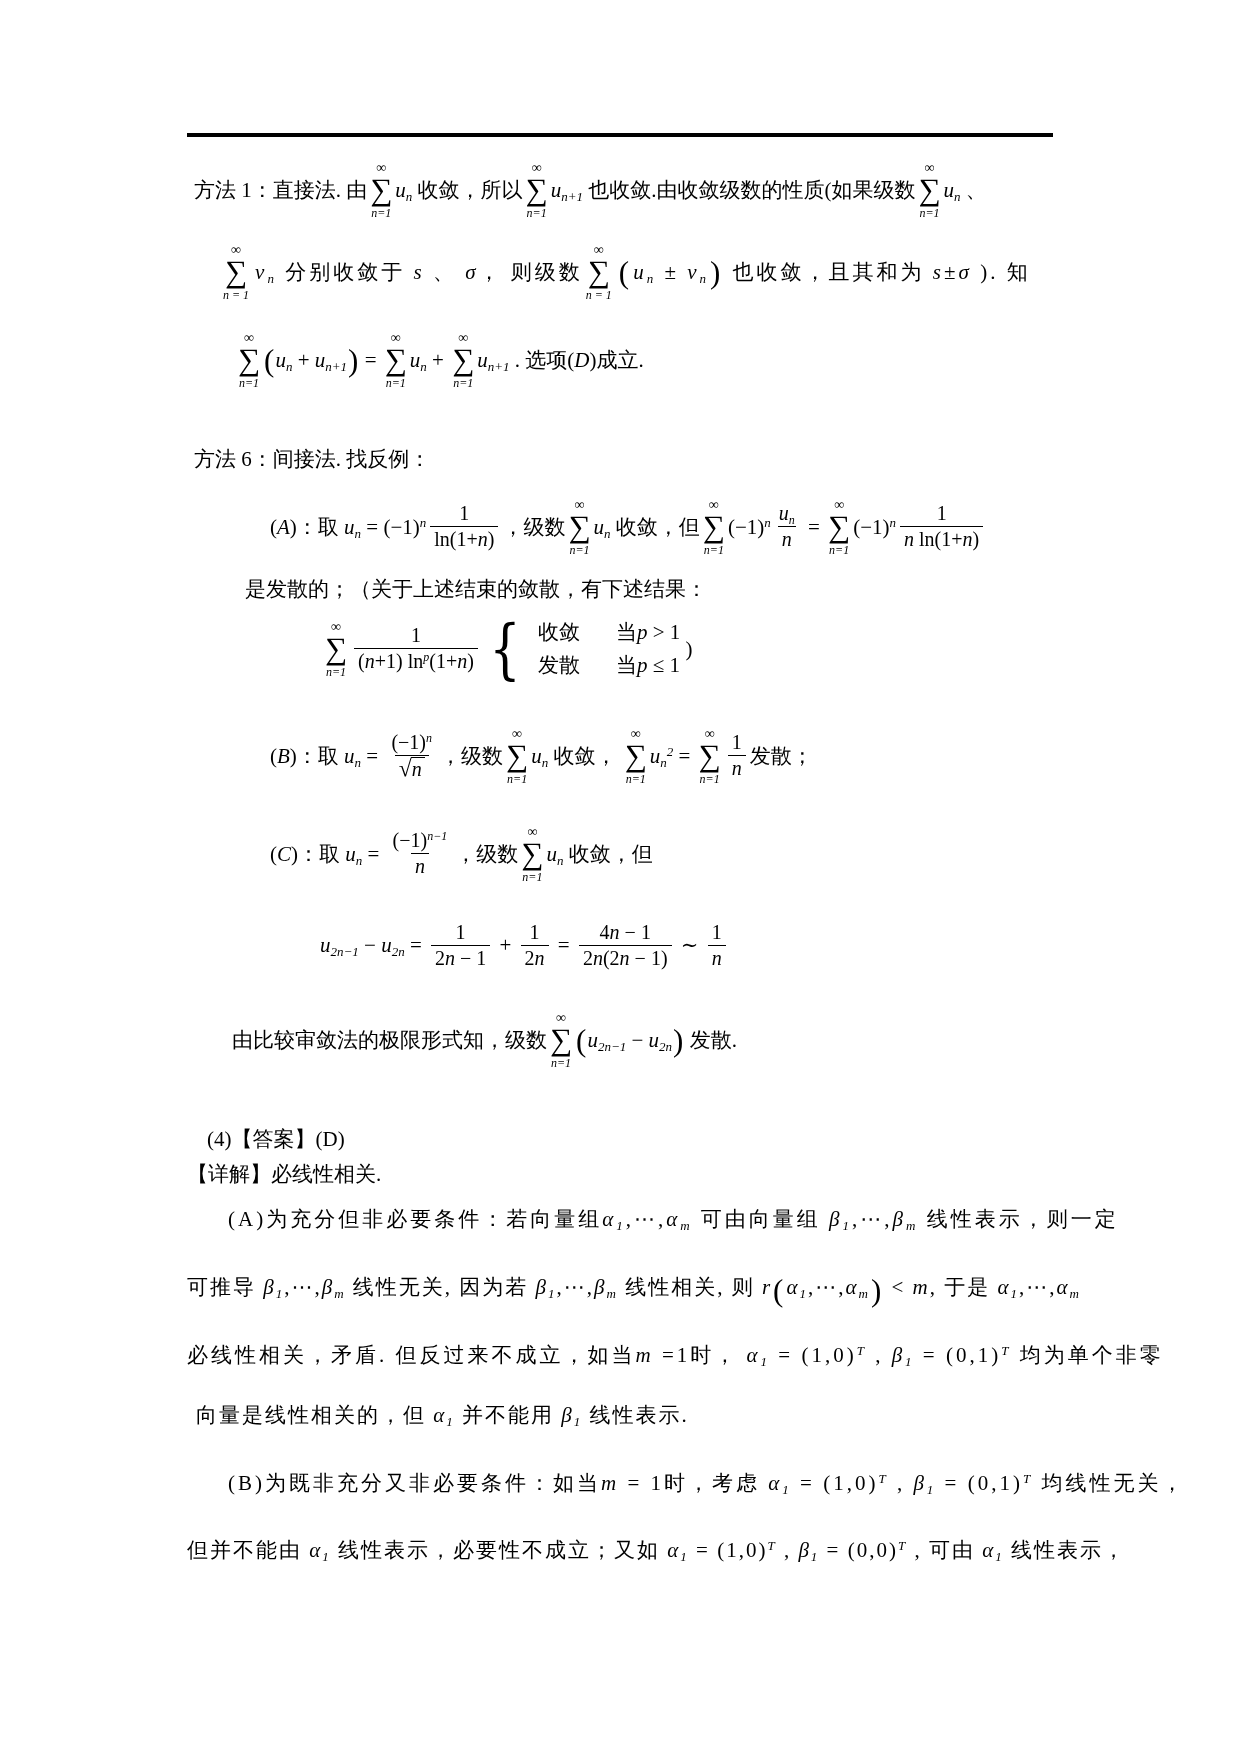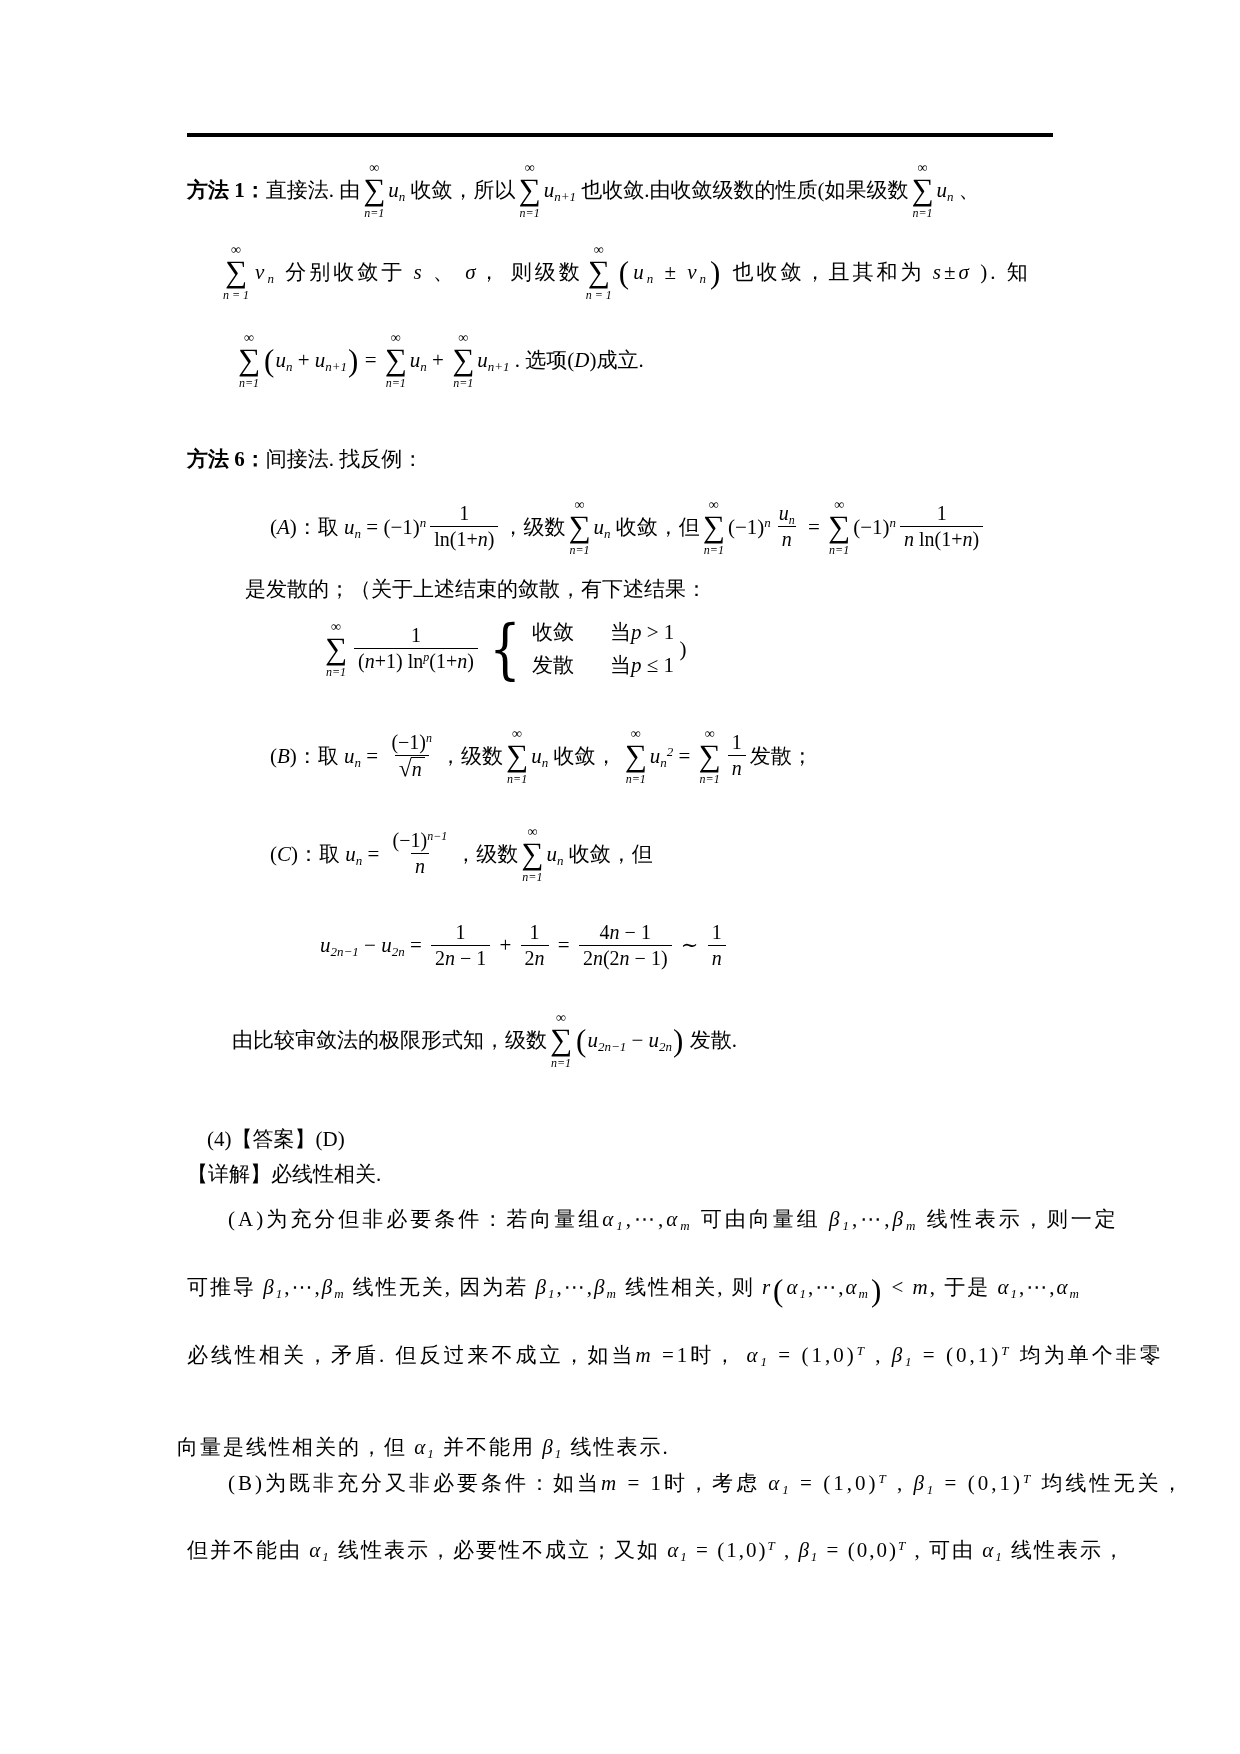--- a/index.html
+++ b/index.html
@@ -22,21 +22,21 @@
     white-space:pre;
     line-height:30px;
   }
   .flexline{
     display:flex;
     align-items:center;
     line-height:1.25;
   }
   .grp{display:inline;}
   .zh{font-family:"Liberation Serif","DejaVu Serif",serif;}
-  .bold{font-weight:700;}
+  .bold{font-weight:400;margin-left:7px;}
   .it{font-style:italic;font-family:"Liberation Serif","DejaVu Serif",serif;}
   .mm{font-family:"Liberation Serif","DejaVu Serif",serif;}
   sub.ss,sup.ss{
     font-size:13px;line-height:0;font-style:italic;
     font-family:"Liberation Serif","DejaVu Serif",serif;
   }
   sub.ss{vertical-align:-0.3em;}
   sup.ss{vertical-align:0.55em;}
   .sum{
     display:inline-flex;flex-direction:column;align-items:center;
@@ -59,21 +59,21 @@
   .bigp{
     font-size:31px;line-height:1;margin:0 1px;font-weight:400;
     font-family:"Liberation Serif","DejaVu Serif",serif;
     display:inline-block;vertical-align:middle;transform:scaleY(1.05);
   }
   .cases{display:inline-flex;align-items:center;margin-left:2px;}
   .cases .brace{
     font-size:66px;font-weight:300;line-height:0.9;
     font-family:"DejaVu Serif",serif;transform:scaleX(0.75);
   }
-  .cases .rows{display:inline-flex;flex-direction:column;gap:7px;margin-left:6px;}
+  .cases .rows{display:inline-flex;flex-direction:column;gap:7px;margin-left:12px;}
   .cases .crow{display:block;white-space:pre;}
   .sp{display:inline-block;}
 </style>
 </head>
 <body>
 
 <div class="page">
   <div class="rule"></div>
   <div id="content">
       <div class="line flexline" style="top: 161px; left: 187px;"><span class="grp"><span class="zh bold">方法 1：</span><span class="zh">直接法. 由</span></span><span class="sum"><span class="st">∞</span><span class="sg">∑</span><span class="sb">n=1</span></span><span class="grp"><span class="it">u</span><sub class="ss">n</sub><span class="zh"> 收敛，所以</span></span><span class="sum"><span class="st">∞</span><span class="sg">∑</span><span class="sb">n=1</span></span><span class="grp"><span class="it">u</span><sub class="ss">n+1</sub><span class="zh"> 也收敛.由收敛级数的性质(如果级数</span></span><span class="sum"><span class="st">∞</span><span class="sg">∑</span><span class="sb">n=1</span></span><span class="grp"><span class="it">u</span><sub class="ss">n</sub><span class="zh"> 、</span></span></div>
@@ -85,17 +85,17 @@
       <div class="line flexline" style="top: 619px; left: 322px;"><span class="sum"><span class="st">∞</span><span class="sg">∑</span><span class="sb">n=1</span></span><span class="frac"><span class="num"><span class="mm">1</span></span><span class="den"><span class="mm">(</span><span class="it">n</span><span class="mm">+1) ln</span><sup class="ss">p</sup><span class="mm">(1+</span><span class="it">n</span><span class="mm">)</span></span></span><span class="cases"><span class="brace">{</span><span class="rows"><span class="crow"><span class="zh">收敛</span><span class="sp" style="width: 36px;"></span><span class="zh">当</span><span class="it">p</span><span class="mm"> &gt; 1</span></span><span class="crow"><span class="zh">发散</span><span class="sp" style="width: 36px;"></span><span class="zh">当</span><span class="it">p</span><span class="mm"> ≤ 1</span></span></span></span><span class="grp"><span class="mm"> )</span></span></div>
       <div class="line flexline" style="top: 727px; left: 270px;"><span class="grp"><span class="mm">(</span><span class="it">B</span><span class="mm">)</span><span class="zh">：取 </span><span class="it">u</span><sub class="ss">n</sub><span class="mm"> = </span></span><span class="frac"><span class="num"><span class="mm">(−1)</span><sup class="ss">n</sup></span><span class="den"><span class="sqrt"><span class="rad">√</span><span class="radbody"><span class="it">n</span></span></span></span></span><span class="grp"><span class="zh">，级数</span></span><span class="sum"><span class="st">∞</span><span class="sg">∑</span><span class="sb">n=1</span></span><span class="grp"><span class="it">u</span><sub class="ss">n</sub><span class="zh"> 收敛， </span></span><span class="sum"><span class="st">∞</span><span class="sg">∑</span><span class="sb">n=1</span></span><span class="grp"><span class="it">u</span><sub class="ss">n</sub><sup class="ss">2</sup><span class="mm"> = </span></span><span class="sum"><span class="st">∞</span><span class="sg">∑</span><span class="sb">n=1</span></span><span class="frac"><span class="num"><span class="mm">1</span></span><span class="den"><span class="it">n</span></span></span><span class="grp"><span class="zh">发散；</span></span></div>
       <div class="line flexline" style="top: 825px; left: 270px;"><span class="grp"><span class="mm">(</span><span class="it">C</span><span class="mm">)</span><span class="zh">：取 </span><span class="it">u</span><sub class="ss">n</sub><span class="mm"> = </span></span><span class="frac"><span class="num"><span class="mm">(−1)</span><sup class="ss">n−1</sup></span><span class="den"><span class="it">n</span></span></span><span class="grp"><span class="zh">，级数</span></span><span class="sum"><span class="st">∞</span><span class="sg">∑</span><span class="sb">n=1</span></span><span class="grp"><span class="it">u</span><sub class="ss">n</sub><span class="zh"> 收敛，但</span></span></div>
       <div class="line flexline" style="top: 921px; left: 320px;"><span class="grp"><span class="it">u</span><sub class="ss">2n−1</sub><span class="mm"> − </span><span class="it">u</span><sub class="ss">2n</sub><span class="mm"> = </span></span><span class="frac"><span class="num"><span class="mm">1</span></span><span class="den"><span class="mm">2</span><span class="it">n</span><span class="mm"> − 1</span></span></span><span class="grp"><span class="mm"> + </span></span><span class="frac"><span class="num"><span class="mm">1</span></span><span class="den"><span class="mm">2</span><span class="it">n</span></span></span><span class="grp"><span class="mm"> = </span></span><span class="frac"><span class="num"><span class="mm">4</span><span class="it">n</span><span class="mm"> − 1</span></span><span class="den"><span class="mm">2</span><span class="it">n</span><span class="mm">(2</span><span class="it">n</span><span class="mm"> − 1)</span></span></span><span class="grp"><span class="mm"> ∼ </span></span><span class="frac"><span class="num"><span class="mm">1</span></span><span class="den"><span class="it">n</span></span></span></div>
       <div class="line flexline" style="top: 1011px; left: 232px;"><span class="grp"><span class="zh">由比较审敛法的极限形式知，级数</span></span><span class="sum"><span class="st">∞</span><span class="sg">∑</span><span class="sb">n=1</span></span><span class="bigp">(</span><span class="grp"><span class="it">u</span><sub class="ss">2n−1</sub><span class="mm"> − </span><span class="it">u</span><sub class="ss">2n</sub></span><span class="bigp">)</span><span class="grp"><span class="zh"> 发散.</span></span></div>
       <div class="line" style="top: 1124px; left: 187px; margin-left: 20px;"><span class="zh">(4)【答案】(D)</span></div>
       <div class="line" style="top: 1159px; left: 187px;"><span class="zh">【详解】必线性相关.</span></div>
       <div class="line" style="top: 1204px; left: 228px; letter-spacing: 3px;"><span class="zh">(A)为充分但非必要条件：若向量组</span><span class="it">α</span><sub class="ss">1</sub><span class="mm">,⋯,</span><span class="it">α</span><sub class="ss">m</sub><span class="zh"> 可由向量组 </span><span class="it">β</span><sub class="ss">1</sub><span class="mm">,⋯,</span><span class="it">β</span><sub class="ss">m</sub><span class="zh"> 线性表示，则一定</span></div>
       <div class="line" style="top: 1272px; left: 187px; letter-spacing: 2px;"><span class="zh">可推导 </span><span class="it">β</span><sub class="ss">1</sub><span class="mm">,⋯,</span><span class="it">β</span><sub class="ss">m</sub><span class="zh"> 线性无关, 因为若 </span><span class="it">β</span><sub class="ss">1</sub><span class="mm">,⋯,</span><span class="it">β</span><sub class="ss">m</sub><span class="zh"> 线性相关, 则 </span><span class="it">r</span><span class="bigp">(</span><span class="it">α</span><sub class="ss">1</sub><span class="mm">,⋯,</span><span class="it">α</span><sub class="ss">m</sub><span class="bigp">)</span><span class="mm"> &lt; </span><span class="it">m</span><span class="zh">, 于是 </span><span class="it">α</span><sub class="ss">1</sub><span class="mm">,⋯,</span><span class="it">α</span><sub class="ss">m</sub></div>
       <div class="line" style="top: 1340px; left: 187px; letter-spacing: 3px;"><span class="zh">必线性相关，矛盾. 但反过来不成立，如当</span><span class="it">m</span><span class="mm"> =1</span><span class="zh">时， </span><span class="it">α</span><sub class="ss">1</sub><span class="mm"> = (1,0)</span><sup class="ss">T</sup><span class="mm"> , </span><span class="it">β</span><sub class="ss">1</sub><span class="mm"> = (0,1)</span><sup class="ss">T</sup><span class="zh"> 均为单个非零</span></div>
-      <div class="line" style="top: 1400px; left: 177px; letter-spacing: 2px; margin-top: 32px;"><span class="zh">向量是线性相关的，但 </span><span class="it">α</span><sub class="ss">1</sub><span class="zh"> 并不能用 </span><span class="it">β</span><sub class="ss">1</sub><span class="zh"> 线性表示.</span></div>
+      <div class="line" style="top: 1400px; left: 196px; letter-spacing: 2px;"><span class="zh">向量是线性相关的，但 </span><span class="it">α</span><sub class="ss">1</sub><span class="zh"> 并不能用 </span><span class="it">β</span><sub class="ss">1</sub><span class="zh"> 线性表示.</span></div>
       <div class="line" style="top: 1468px; left: 228px; letter-spacing: 3px;"><span class="zh">(B)为既非充分又非必要条件：如当</span><span class="it">m</span><span class="mm"> = 1</span><span class="zh">时，考虑 </span><span class="it">α</span><sub class="ss">1</sub><span class="mm"> = (1,0)</span><sup class="ss">T</sup><span class="mm"> , </span><span class="it">β</span><sub class="ss">1</sub><span class="mm"> = (0,1)</span><sup class="ss">T</sup><span class="zh"> 均线性无关，</span></div>
       <div class="line" style="top: 1535px; left: 187px; letter-spacing: 2px;"><span class="zh">但并不能由 </span><span class="it">α</span><sub class="ss">1</sub><span class="zh"> 线性表示，必要性不成立；又如 </span><span class="it">α</span><sub class="ss">1</sub><span class="mm"> = (1,0)</span><sup class="ss">T</sup><span class="mm"> , </span><span class="it">β</span><sub class="ss">1</sub><span class="mm"> = (0,0)</span><sup class="ss">T</sup><span class="zh"> , 可由 </span><span class="it">α</span><sub class="ss">1</sub><span class="zh"> 线性表示，</span></div>
     </div>
 </div>
 
 </body></html>

